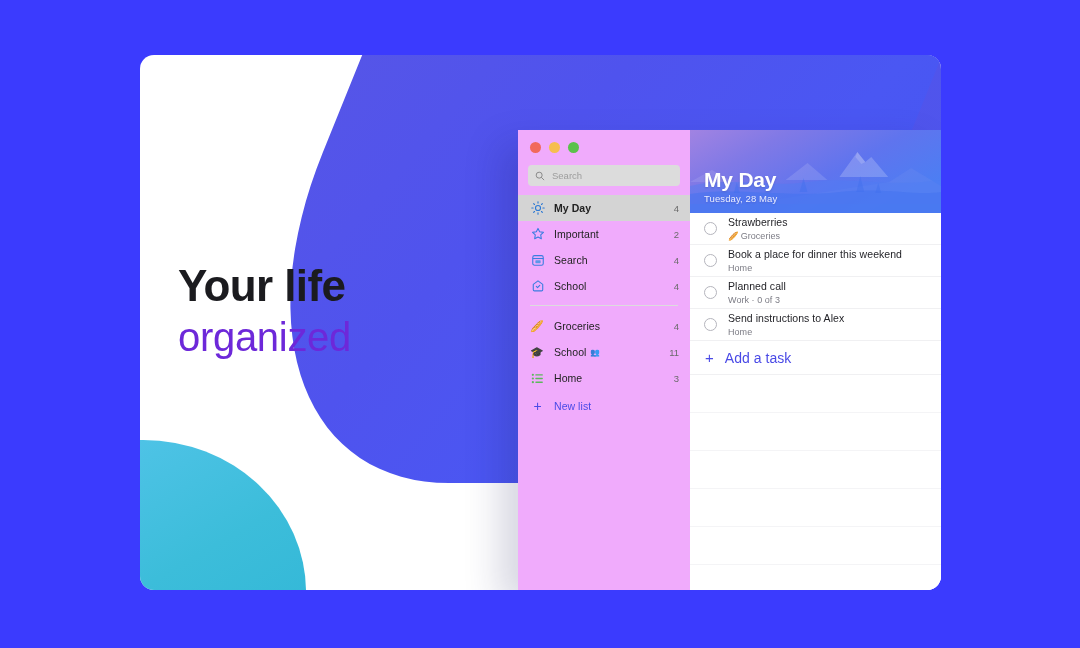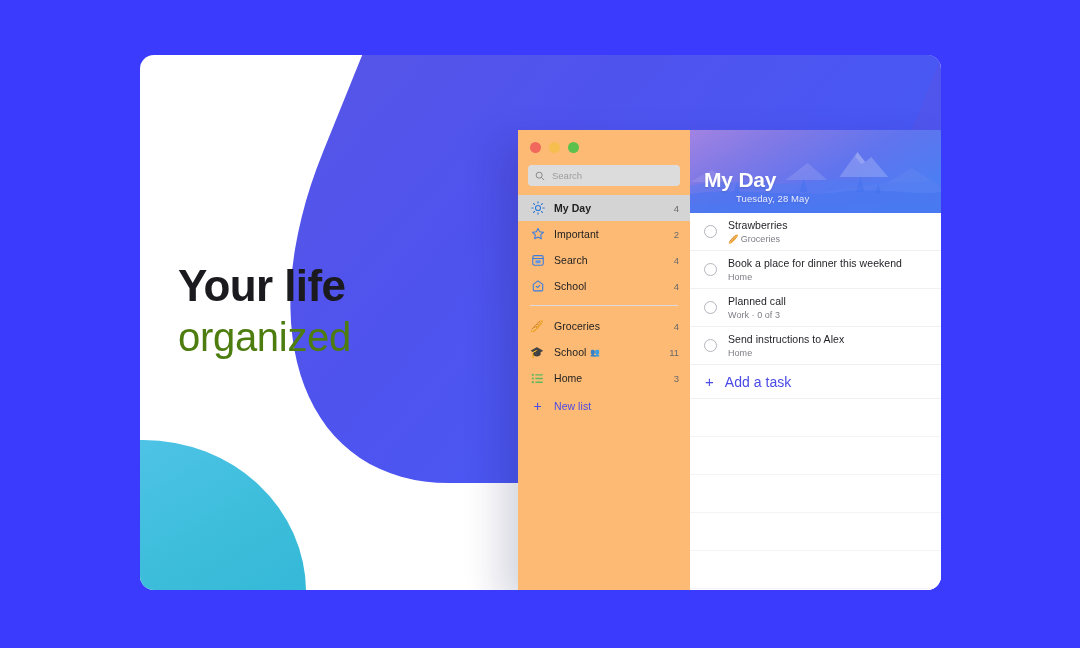--- a/index.html
+++ b/index.html
@@ -81,41 +81,41 @@
     font-weight: 700;
     letter-spacing: -0.6px;
     display: block;
   }
   .headline-line2 {
     font-size: 40px;
     font-weight: 300;
     letter-spacing: -0.3px;
     display: block;
     margin-top: 8px;
-    color: #4d7c0f;
+    color: #6d28d9;
   }
 
   
   .app-window {
     position: absolute;
     left: 378px;
     top: 75px;
     width: 423px;
     height: 460px;
     display: flex;
     z-index: 5;
     box-shadow: -18px 14px 36px rgba(30, 30, 90, 0.18);
     overflow: hidden;
     border-bottom-right-radius: 2px;
   }
 
   
   .sidebar {
     width: 172px;
-    background: #fdba74;
+    background: #f0abfc;
     flex: 0 0 172px;
     position: relative;
   }
   .traffic-lights {
     display: flex;
     gap: 8px;
     padding: 12px 0 0 12px;
   }
   .tl {
     width: 11px;
@@ -240,33 +240,32 @@
     letter-spacing: -0.2px;
     line-height: 1.06;
     text-shadow: 0 1px 2px rgba(40,40,110,.22);
   }
   .header-sub {
     color: #e9ecff;
     font-size: 9.5px;
     margin-top: 2px;
     letter-spacing: 0.1px;
     text-shadow: 0 1px 2px rgba(40,40,110,.18);
-    margin-left: 32px;
   }
 
   .task-list {
     flex: 1;
     overflow: hidden;
     background: #fff;
   }
   .task-row {
     display: flex;
     align-items: center;
     gap: 11px;
-    height: 38px;
+    height: 32px;
     padding: 0 16px 0 14px;
     border-bottom: 1px solid #f0f0f2;
     box-sizing: border-box;
   }
   .task-check {
     width: 13px;
     height: 13px;
     border-radius: 50%;
     border: 1.3px solid #b5b5bd;
     flex: 0 0 13px;

